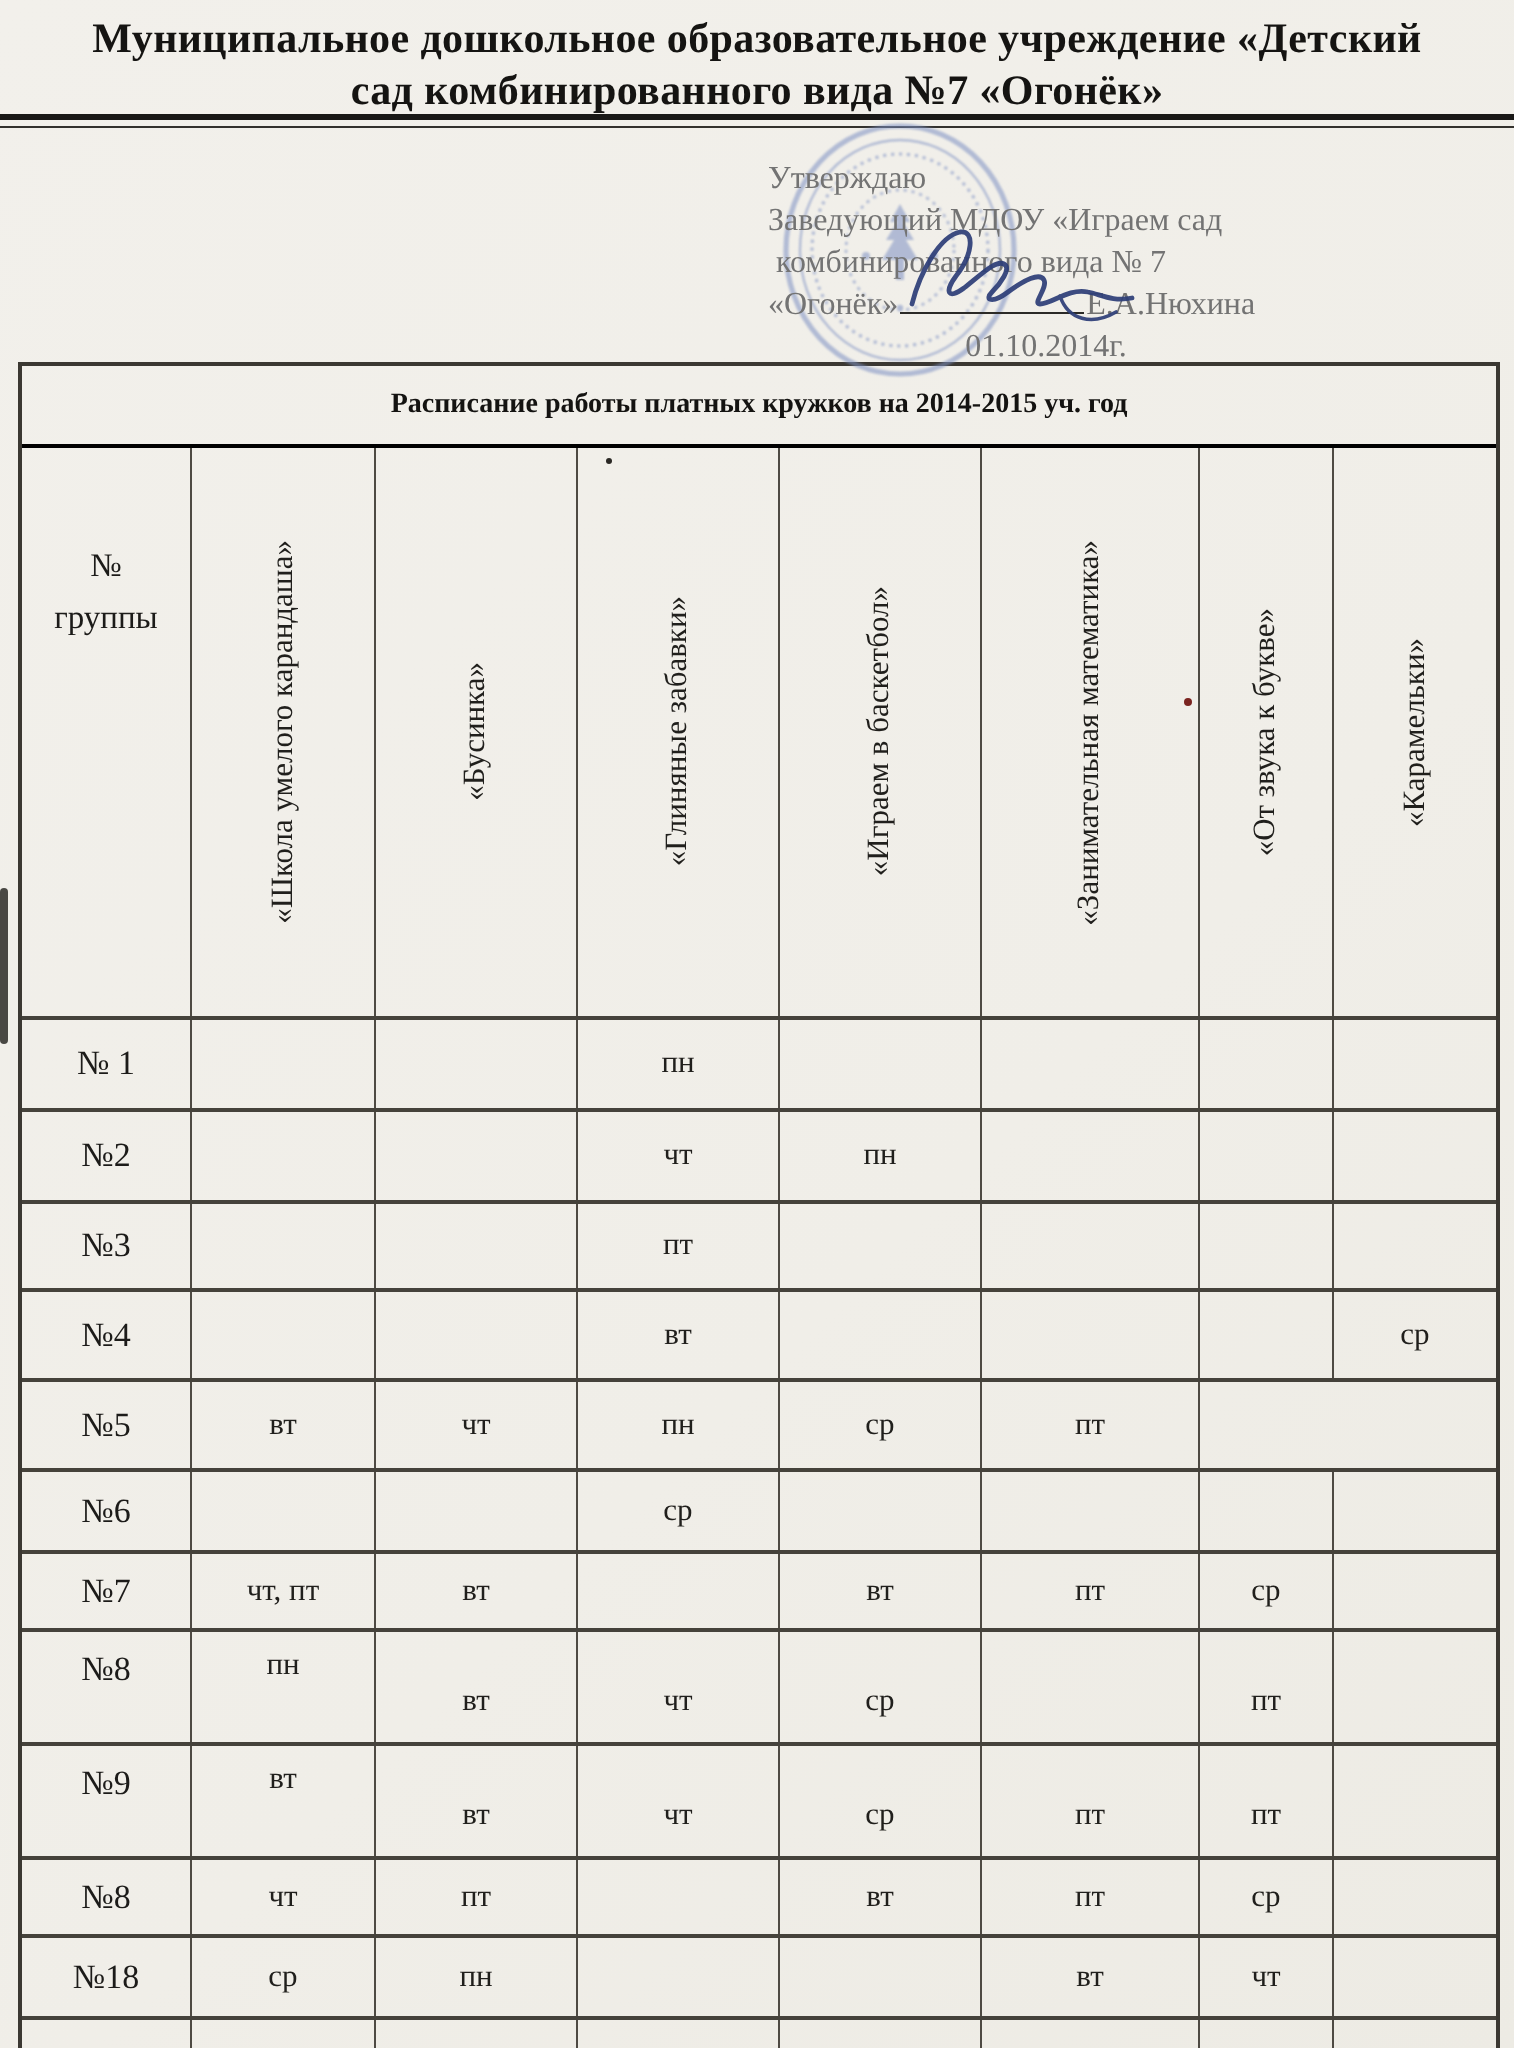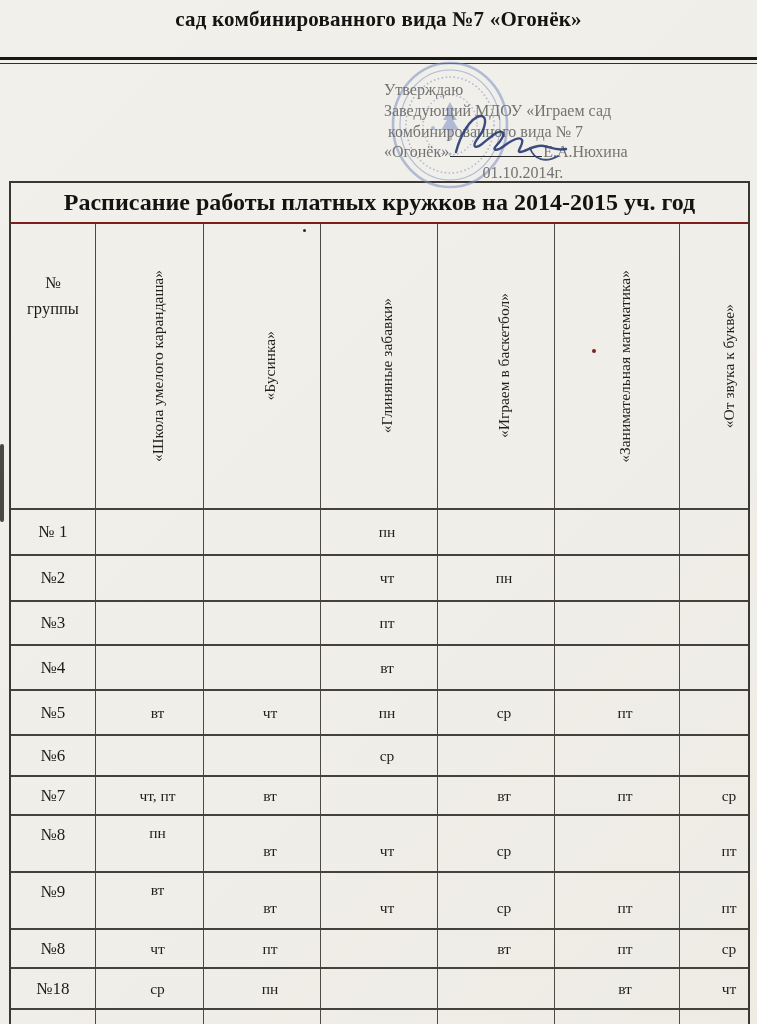--- a/index.html
+++ b/index.html
@@ -36,27 +36,26 @@
   .sig{position:absolute;left:446px;top:108px;width:130px;height:60px;
     z-index:6;pointer-events:none;opacity:.92;}
   
   .tbl{
     position:absolute;left:9px;top:181px;width:741px;
     border:2px solid #3b3832;box-sizing:border-box;background:transparent;
     z-index:2;
   }
   .t-title{
     height:39px;display:flex;align-items:center;justify-content:center;
-    font-weight:bold;font-size:24px;border-bottom:2px solid #7f1d1d;color:#141311;
+    font-weight:bold;font-size:14px;border-bottom:2px solid #000000;color:#141311;
   }
   .t-head,.t-row{
     display:grid;
     grid-template-columns:85px 92px 101px 101px 101px 109px 67px auto;
     border-bottom:2px solid #45423b;
-    gap:16px;
   }
   .t-row:last-child{border-bottom:none;}
   .t-head{height:284px;}
   .hc,.gc,.dc{
     border-right:1px solid #4e4a43;display:flex;
     align-items:center;justify-content:center;box-sizing:border-box;
     overflow:hidden;
   }
   .hc:last-child,.gc:last-child,.dc:last-child{border-right:none;}
   .hc .vtext{
@@ -78,20 +77,21 @@
     background:#2b2a26;opacity:.85;border-radius:2px;z-index:7;}
   .speck1{position:absolute;left:303px;top:229px;width:3px;height:3px;
     border-radius:50%;background:#2a2824;z-index:7;}
   .speck2{position:absolute;left:592px;top:349px;width:4px;height:4px;
     border-radius:50%;background:#7a2420;z-index:7;}
 </style>
 </head>
 <body>
 
 <div class="doc-header">
+  <div>Муниципальное дошкольное образовательное учреждение «Детский</div>
   <div>сад комбинированного вида №7 «Огонёк»</div>
 </div>
 <div class="rule"></div>
 
 <svg class="stamp" viewBox="0 0 132 136">
   <g stroke="#7d90c3" fill="none">
     <ellipse cx="66" cy="67" rx="57" ry="62" stroke-width="2.6"></ellipse>
     <ellipse cx="66" cy="67" rx="50" ry="55" stroke-width="1.2"></ellipse>
     <ellipse cx="66" cy="67" rx="44" ry="48" stroke-width="1.6" stroke-dasharray="1.6 2.4"></ellipse>
     <ellipse cx="66" cy="67" rx="27" ry="30" stroke-width="1.4" stroke-dasharray="1.6 2.4"></ellipse>

